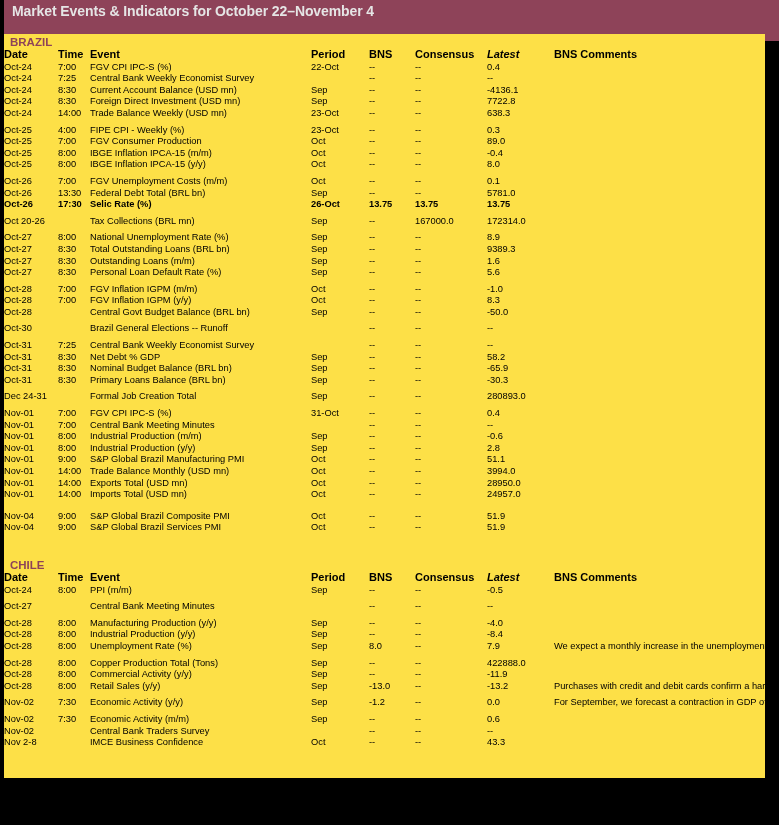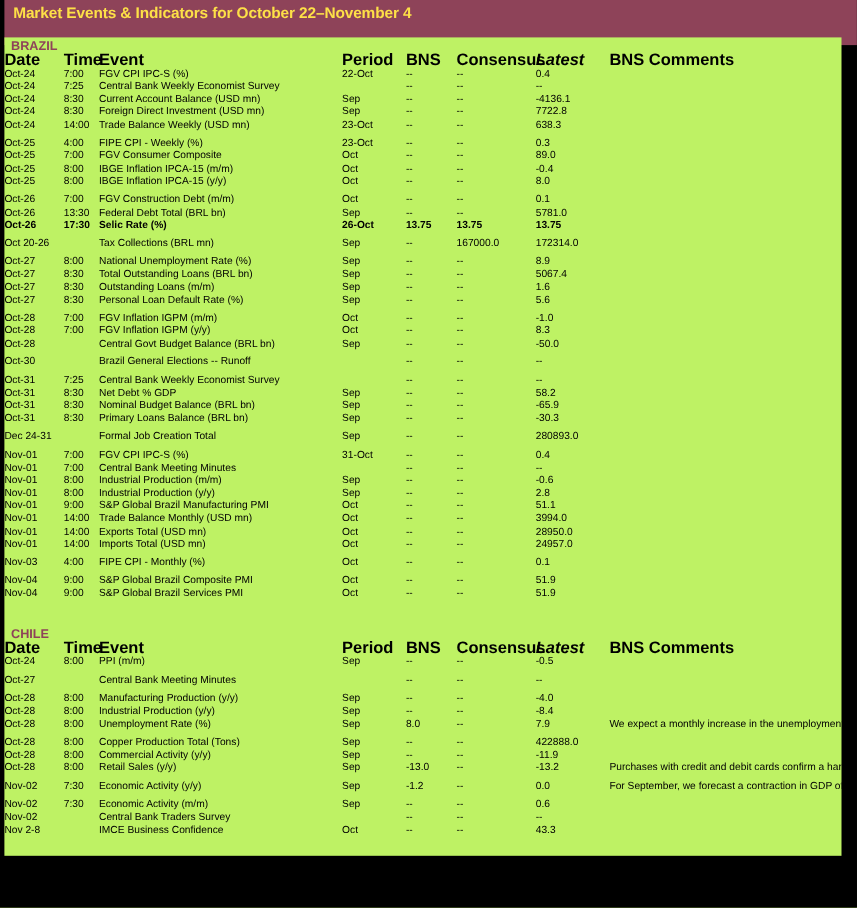--- a/index.html
+++ b/index.html
@@ -16,39 +16,39 @@
   }
 
   
   #title-bar {
     position: absolute;
     left: 4px;
     top: 0;
     width: 775px;
     height: 41px;
     background: #8E4359;
-    color: #fde047;
+    color: #e5e5e5;
     font-size: 14px;
     font-weight: bold;
     line-height: 23px;
     padding-left: 8px;
     box-sizing: border-box;
     letter-spacing: -0.1px;
     white-space: nowrap;
     overflow: hidden;
   }
 
   
   #sheet {
     position: absolute;
     left: 4px;
     top: 34px;
     width: 761px;
     height: 744px;
-    background: #bef264;
+    background: #fde047;
     overflow: hidden;
   }
 
   
   .country-block { position: relative; }
 
   .country-name {
     color: #8E4359;
     font-size: 11.5px;
     font-weight: bold;
@@ -81,21 +81,21 @@
   col.c-event    { width: 221px; }
   col.c-period   { width: 58px; }
   col.c-bns      { width: 46px; }
   col.c-cons     { width: 72px; }
   col.c-latest   { width: 67px; }
   col.c-comment  { width: 211px; }
 
   
   tr.hdr td {
     font-weight: bold;
-    font-size: 15px;
+    font-size: 11px;
     padding-bottom: 1px;
   }
   td.h-date    { padding-left: 6px; }
   td.h-time    { padding-left: 1px; }
   td.h-event   { padding-left: 4px; }
   td.h-period  { padding-left: 2px; }
   td.h-bns     { padding-left: 4px; }
   td.h-cons    { padding-left: 6px; }
   td.h-latest  { padding-left: 8px; font-style: italic; }
   td.h-comment { padding-left: 32px; }
@@ -207,21 +207,21 @@
               <td class="d-event">FIPE CPI - Weekly (%)</td>
               <td class="d-period">23-Oct</td>
               <td class="d-num">--</td>
               <td class="d-num">--</td>
               <td class="d-latest">0.3</td>
               <td class="d-comment"></td>
             </tr>
             <tr>
               <td class="d-date">Oct-25</td>
               <td class="d-time">7:00</td>
-              <td class="d-event">FGV Consumer Composite</td>
+              <td class="d-event">FGV Consumer Production</td>
               <td class="d-period">Oct</td>
               <td class="d-num">--</td>
               <td class="d-num">--</td>
               <td class="d-latest">89.0</td>
               <td class="d-comment"></td>
             </tr>
             <tr>
               <td class="d-date">Oct-25</td>
               <td class="d-time">8:00</td>
               <td class="d-event">IBGE Inflation IPCA-15 (m/m)</td>
@@ -240,21 +240,21 @@
               <td class="d-num">--</td>
               <td class="d-latest">8.0</td>
               <td class="d-comment"></td>
             </tr>
             <tr class="spacer">
               <td colspan="8"></td>
             </tr>
             <tr>
               <td class="d-date">Oct-26</td>
               <td class="d-time">7:00</td>
-              <td class="d-event">FGV Construction Debt (m/m)</td>
+              <td class="d-event">FGV Unemployment Costs (m/m)</td>
               <td class="d-period">Oct</td>
               <td class="d-num">--</td>
               <td class="d-num">--</td>
               <td class="d-latest">0.1</td>
               <td class="d-comment"></td>
             </tr>
             <tr>
               <td class="d-date">Oct-26</td>
               <td class="d-time">13:30</td>
               <td class="d-event">Federal Debt Total (BRL bn)</td>
@@ -300,21 +300,21 @@
               <td class="d-latest">8.9</td>
               <td class="d-comment"></td>
             </tr>
             <tr>
               <td class="d-date">Oct-27</td>
               <td class="d-time">8:30</td>
               <td class="d-event">Total Outstanding Loans (BRL bn)</td>
               <td class="d-period">Sep</td>
               <td class="d-num">--</td>
               <td class="d-num">--</td>
-              <td class="d-latest">5067.4</td>
+              <td class="d-latest">9389.3</td>
               <td class="d-comment"></td>
             </tr>
             <tr>
               <td class="d-date">Oct-27</td>
               <td class="d-time">8:30</td>
               <td class="d-event">Outstanding Loans (m/m)</td>
               <td class="d-period">Sep</td>
               <td class="d-num">--</td>
               <td class="d-num">--</td>
               <td class="d-latest">1.6</td>
@@ -510,30 +510,20 @@
               <td class="d-time">14:00</td>
               <td class="d-event">Imports Total (USD mn)</td>
               <td class="d-period">Oct</td>
               <td class="d-num">--</td>
               <td class="d-num">--</td>
               <td class="d-latest">24957.0</td>
               <td class="d-comment"></td>
             </tr>
             <tr class="spacer">
               <td colspan="8"></td>
-            </tr>
-            <tr>
-              <td class="d-date">Nov-03</td>
-              <td class="d-time">4:00</td>
-              <td class="d-event">FIPE CPI - Monthly (%)</td>
-              <td class="d-period">Oct</td>
-              <td class="d-num">--</td>
-              <td class="d-num">--</td>
-              <td class="d-latest">0.1</td>
-              <td class="d-comment"></td>
             </tr>
             <tr class="spacer">
               <td colspan="8"></td>
             </tr>
             <tr>
               <td class="d-date">Nov-04</td>
               <td class="d-time">9:00</td>
               <td class="d-event">S&amp;P Global Brazil Composite PMI</td>
               <td class="d-period">Oct</td>
               <td class="d-num">--</td>

